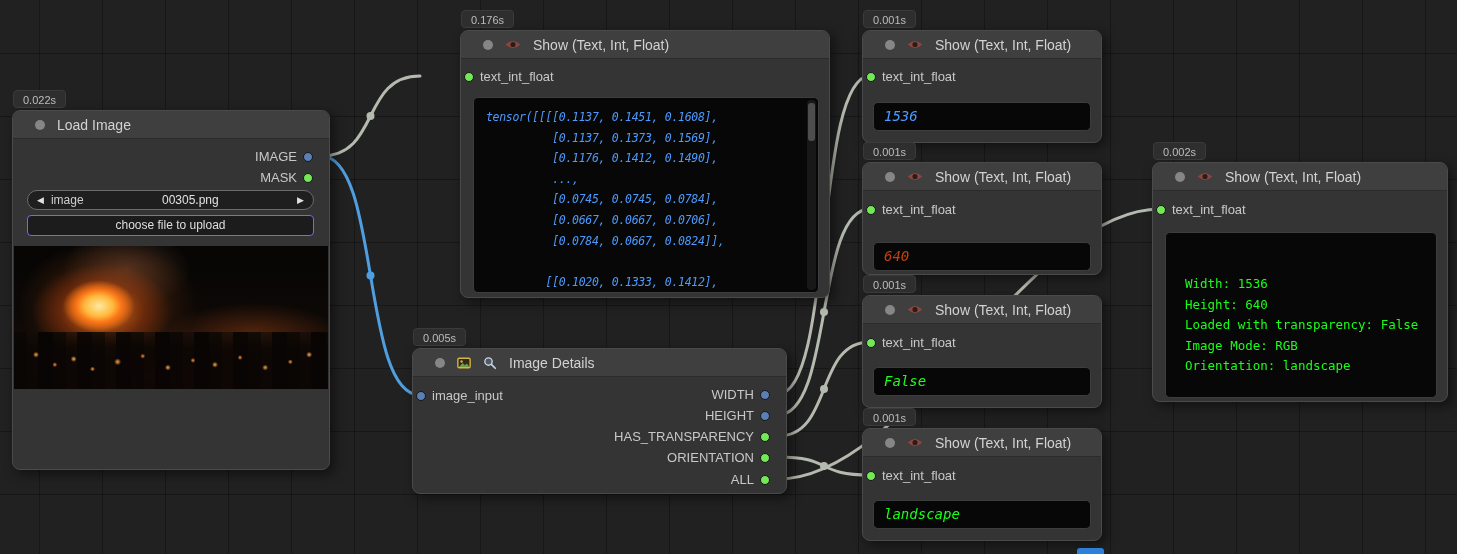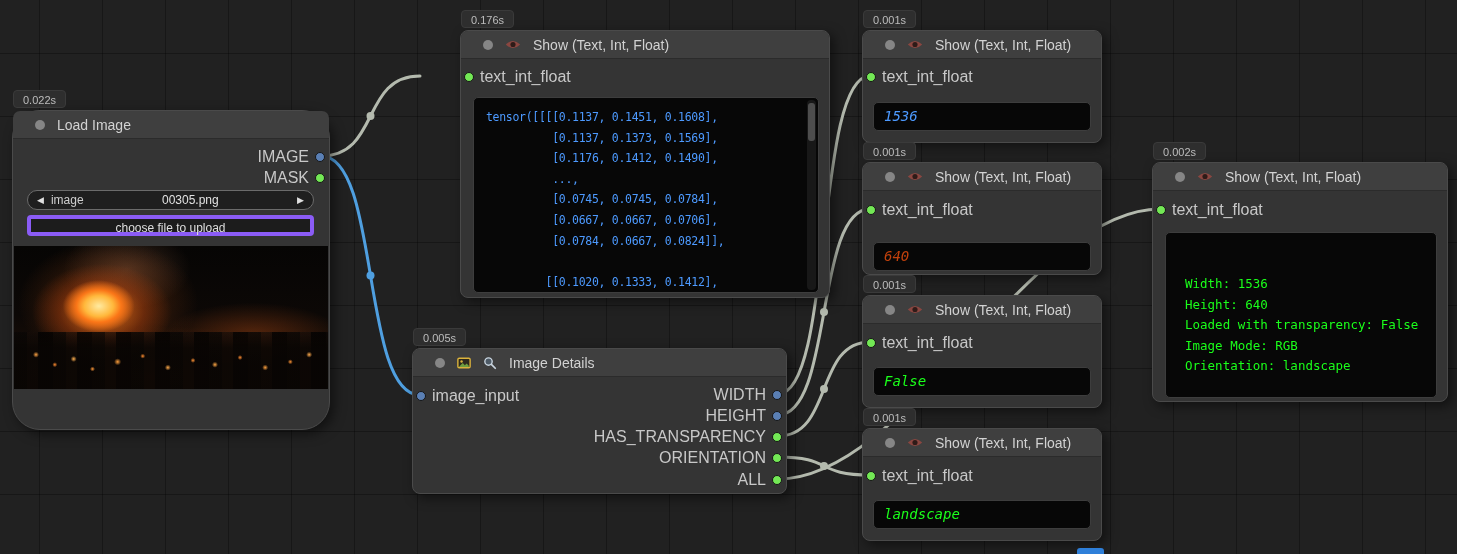--- a/index.html
+++ b/index.html
@@ -19,33 +19,33 @@
   .node { position:absolute; z-index:2; background:#343434; border:1px solid #4a4a4a;
           border-radius:8px; box-shadow:4px 4px 12px rgba(0,0,0,.5); }
   .badge { position:absolute; top:-21px; left:0; height:18px; line-height:18px; padding:0 9px;
            background:#2e2e2e; border:1px solid #3a3a3a; border-radius:4px; color:#bdbdbd; font-size:11px; }
   .title { position:absolute; top:0; left:0; right:0; height:28px; display:flex; align-items:center; gap:12px;
            padding:0 22px; background:#3f3f3f; border-bottom:1px solid #2b2b2b; border-radius:7px 7px 0 0;
            color:#d2d2d2; font-size:14px; white-space:nowrap; overflow:hidden; }
   .cdot { flex:none; width:10px; height:10px; border-radius:50%; background:#868686; }
   .ticon { flex:none; display:flex; align-items:center; }
 
-  .slot { position:absolute; left:0; right:0; height:20px; line-height:20px; font-size:16px; color:#c8c8c8; }
+  .slot { position:absolute; left:0; right:12px; height:20px; line-height:20px; font-size:13px; color:#c8c8c8; }
   .slot .lab-l { margin-left:19px; }
   .slot .lab-r { position:absolute; right:20px; }
   .port { position:absolute; top:5px; width:10px; height:10px; border-radius:50%; border:1px solid #161616; }
   .port.in { left:3px; } .port.out { right:4px; }
 
   .combo { position:absolute; display:flex; align-items:center; height:20px; padding:0 9px;
            background:#1f1f1f; border:1px solid #6b6b6b; border-radius:10px; font-size:12px; color:#cfcfcf; }
   .combo .arr { font-size:9px; color:#e0e0e0; }
   .combo .cname { margin-left:7px; }
   .combo .cval { flex:1; text-align:center; color:#e2e2e2; }
   .btn { position:absolute; height:21px; line-height:19px; text-align:center; background:#1c1c1c;
-         border:4px solid #8b5cf6; border-radius:4px; font-size:12px; color:#dedede; }
+         border:1px solid #8b5cf6; border-radius:4px; font-size:12px; color:#dedede; }
 
   .tbox { position:absolute; background:#070707; border:1px solid #3d3d3d; border-radius:5px; overflow:hidden; }
   .mono { font-family:"DejaVu Sans Mono",monospace; }
   .tensor { padding:9px 12px; font-size:11.5px; letter-spacing:-0.3px; line-height:20.6px; white-space:pre; }
   .vscroll { position:absolute; top:2px; bottom:2px; right:2px; width:9px; background:#181818; border-radius:4px; }
   .vthumb { position:absolute; top:3px; left:1px; width:7px; height:38px; background:#4d4d4d; border-radius:3px; }
   .vbox { line-height:27px; padding:0 10px; font-size:14px; white-space:pre;font-style:italic; }
   .allpre { padding:41px 19px 0; font-size:12.5px; line-height:20.5px; white-space:pre; }
 
   .preview { position:absolute; left:1px; right:1px; top:135px; height:143px;
@@ -93,21 +93,21 @@
     <path d="M 778 415 C 833.2 415, 814.8 209, 870 209" fill="none" stroke="#b4baae" stroke-width="3" stroke-linecap="round"></path>
     <circle cx="824" cy="312" r="4" fill="#b4baae"></circle>
     <path d="M 778 436 C 833.2 436, 814.8 342, 870 342" fill="none" stroke="#b4baae" stroke-width="3" stroke-linecap="round"></path>
     <circle cx="824" cy="389" r="4" fill="#b4baae"></circle>
     <path d="M 778 457 C 833.2 457, 814.8 475, 870 475" fill="none" stroke="#b4baae" stroke-width="3" stroke-linecap="round"></path>
     <circle cx="824" cy="466" r="4" fill="#b4baae"></circle>
     <path d="M 778 479 C 908 479, 1030 209, 1160 209" fill="none" stroke="#b4baae" stroke-width="3" stroke-linecap="round"></path>
     <circle cx="969" cy="344" r="4" fill="#b4baae"></circle>
   </svg>
 
-<div class="node" style="left:12px;top:110px;width:318px;height:320px;border-radius:28px;">
+<div class="node" style="left:12px;top:110px;width:318px;height:360px;">
   <div class="badge">0.022s</div>
   <div class="title">
     <span class="cdot"></span>
     <span>Load Image</span>
   </div>
   <div class="slot" style="top:36px;">
     <span class="lab-r">IMAGE</span>
     <span class="port out" style="background-color: rgb(90, 127, 180);"></span>
   </div>
   <div class="slot" style="top:57px;">
@@ -137,21 +137,21 @@
           <circle cx="10" cy="6.5" r="3.2" fill="#2e1b18"></circle>
         </svg>
     </span>
     <span>Show (Text, Int, Float)</span>
   </div>
   <div class="slot" style="top:36px;">
     <span class="port in" style="background-color: rgb(115, 232, 85);"></span>
     <span class="lab-l">text_int_float</span>
   </div>
   <div class="tbox" style="left:12px;top:66px;width:346px;height:196px;">
-    <pre class="tensor mono" style="color: rgb(77, 154, 255);">tensor([[[[0.1137, 0.1451, 0.1608],
+    <pre class="tensor mono" style="color: rgb(77, 154, 255); font-style: italic;">tensor([[[[0.1137, 0.1451, 0.1608],
           [0.1137, 0.1373, 0.1569],
           [0.1176, 0.1412, 0.1490],
           ...,
           [0.0745, 0.0745, 0.0784],
           [0.0667, 0.0667, 0.0706],
           [0.0784, 0.0667, 0.0824]],
 
          [[0.1020, 0.1333, 0.1412],</pre>
     <div class="vscroll">
       <div class="vthumb"></div>

